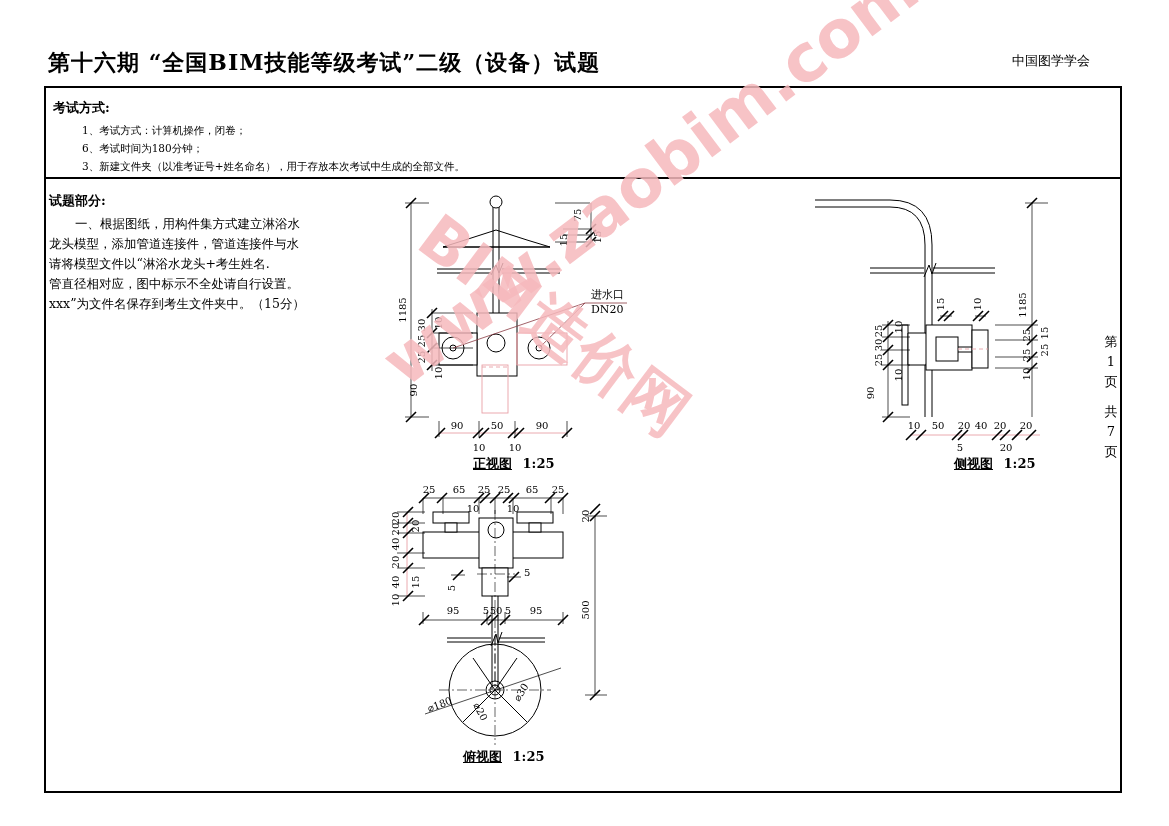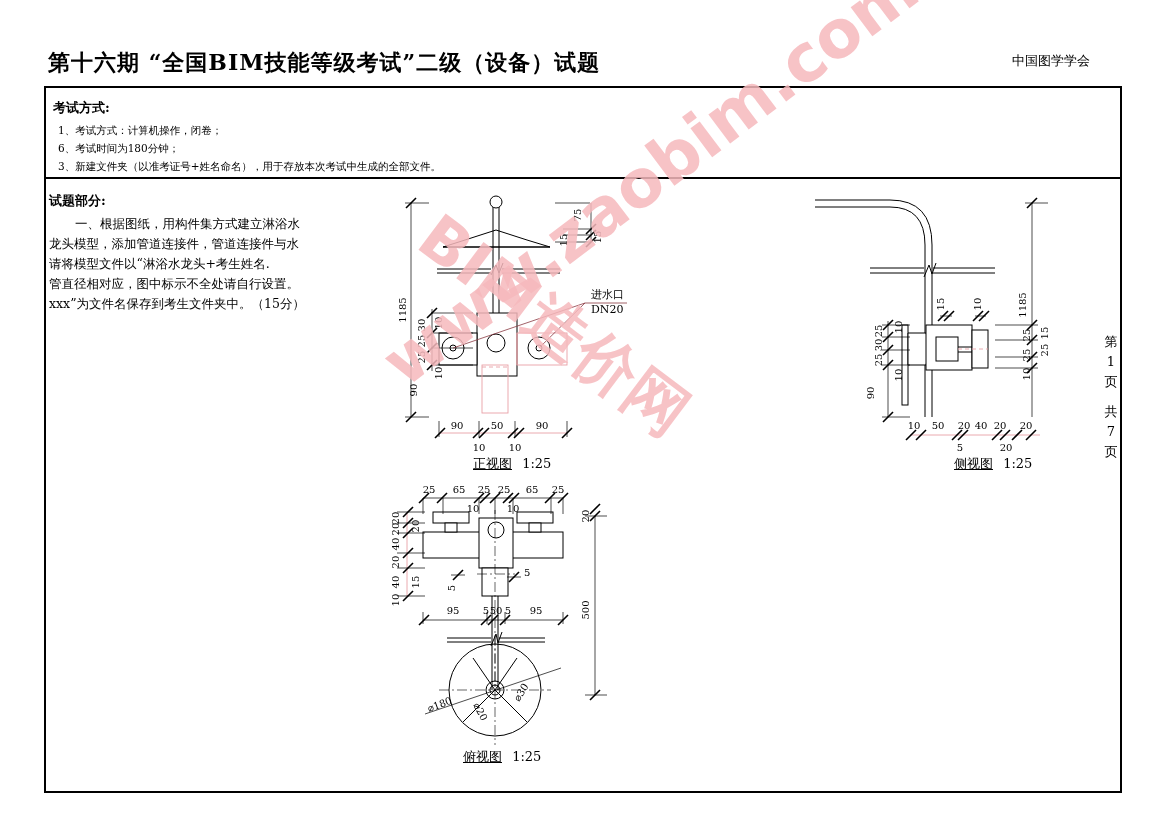--- a/index.html
+++ b/index.html
@@ -17,21 +17,21 @@
 
   
   .frame{position:absolute;left:44px;top:86px;width:1078px;height:707px;
          border:2px solid #000;box-sizing:border-box;background:transparent;}
   .divider{position:absolute;left:44px;top:177px;width:1078px;height:0;
            border-top:2px solid #000;}
 
   
   .req-title{position:absolute;left:53px;top:99px;font-size:13px;font-weight:bold;
              font-family:"DejaVu Serif","Liberation Serif",serif;}
-  .req-item{position:absolute;left:58px;font-size:10.5px;white-space:nowrap;
+  .req-item{position:absolute;left:82px;font-size:10.5px;white-space:nowrap;
             font-family:"DejaVu Serif","Liberation Serif",serif;text-align:center;}
   .req-1{top:124px;} .req-2{top:142px;} .req-3{top:160px;}
 
   
   .q-title{position:absolute;left:49px;top:192px;font-size:13px;font-weight:bold;
            font-family:"DejaVu Serif","Liberation Serif",serif;}
   .q-body{position:absolute;left:49px;top:214px;width:300px;font-size:12.5px;
           line-height:20px;font-family:"DejaVu Serif","Liberation Serif",serif;}
   .q-body div{white-space:nowrap;}
   .q-body div:first-child{text-indent:26px;}
@@ -46,21 +46,21 @@
   
   .wm{position:absolute;pointer-events:none;color:#f6b9bd;font-weight:bold;
       white-space:nowrap;font-family:"DejaVu Sans","Liberation Sans",sans-serif;
       transform-origin:left top;}
   .wm1{left:452px;top:196px;font-size:62px;transform:rotate(37deg);opacity:.85;}
   .wm2{left:368px;top:340px;font-size:66px;transform:rotate(-37deg);opacity:.85;}
 
   
   .view{position:absolute;}
   .cap{position:absolute;font-size:13px;white-space:nowrap;
-       font-family:"DejaVu Serif","Liberation Serif",serif;}
+       font-family:"DejaVu Serif","Liberation Serif",serif;font-weight:bold;}
   .cap u{text-decoration:underline;}
 
   svg{position:absolute;left:0;top:0;overflow:visible;}
   .ln{stroke:#000;stroke-width:1;fill:none;}
   .lnf{stroke:#000;stroke-width:1;fill:#fff;}
   .thin{stroke:#000;stroke-width:.7;fill:none;}
   .pink{stroke:#e8a0a6;stroke-width:.9;fill:none;}
   .dash{stroke:#e8a0a6;stroke-width:.9;fill:none;stroke-dasharray:4 3;}
   .cl{stroke:#000;stroke-width:.6;fill:none;stroke-dasharray:10 3 2 3;}
   .dimline{stroke:#000;stroke-width:.7;fill:none;}

